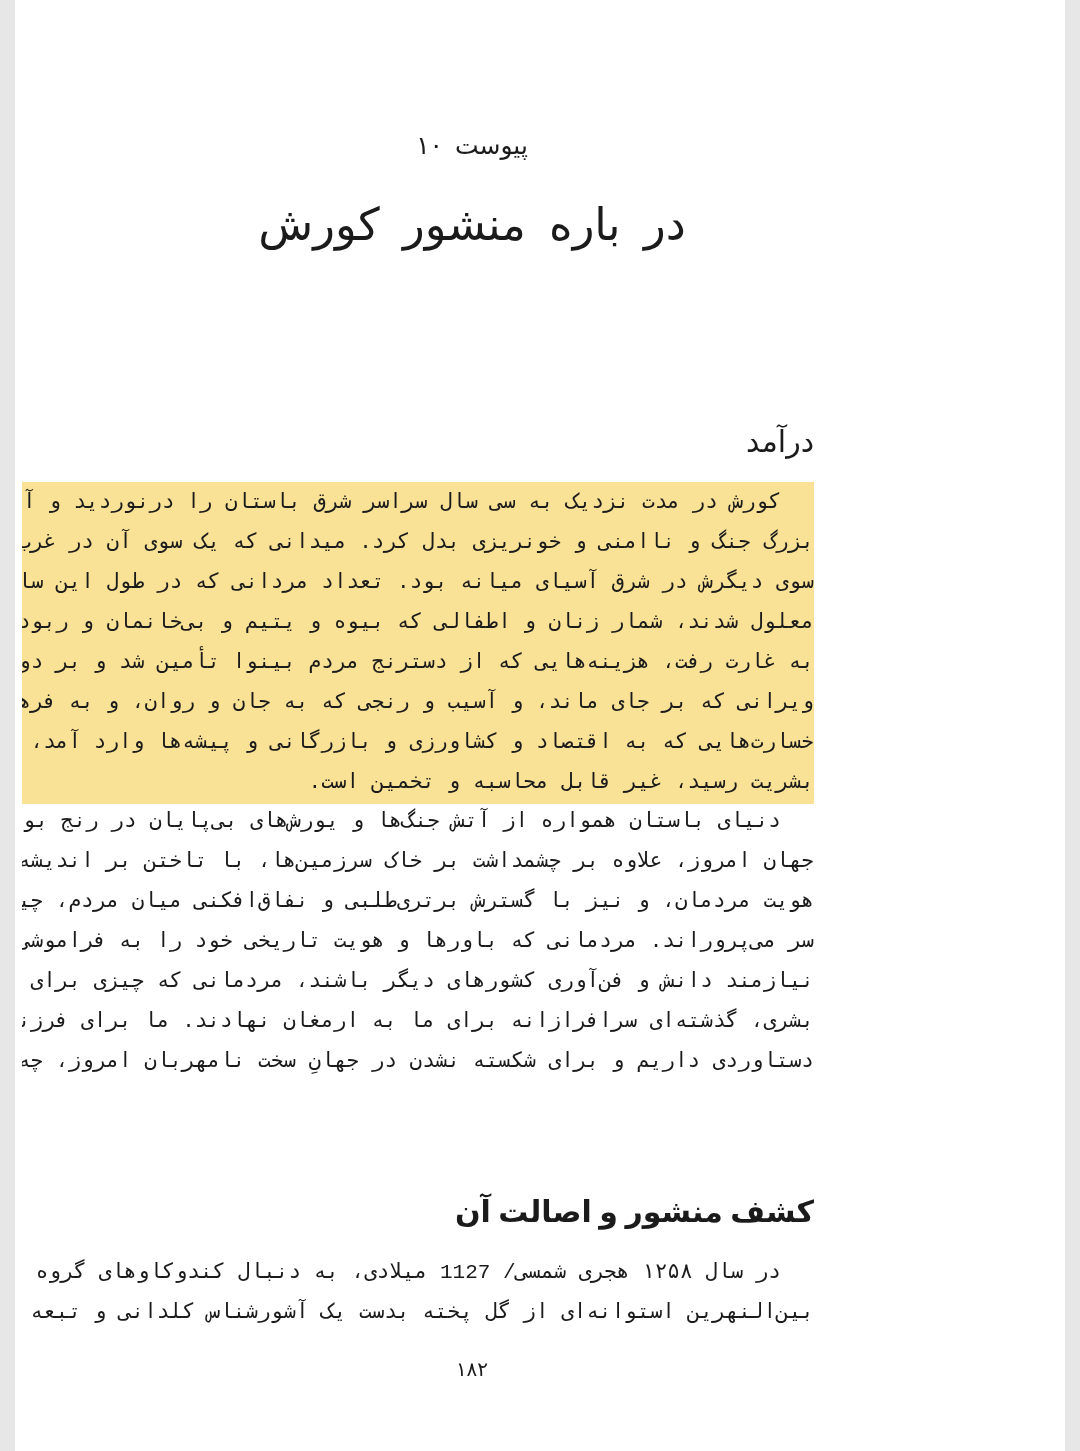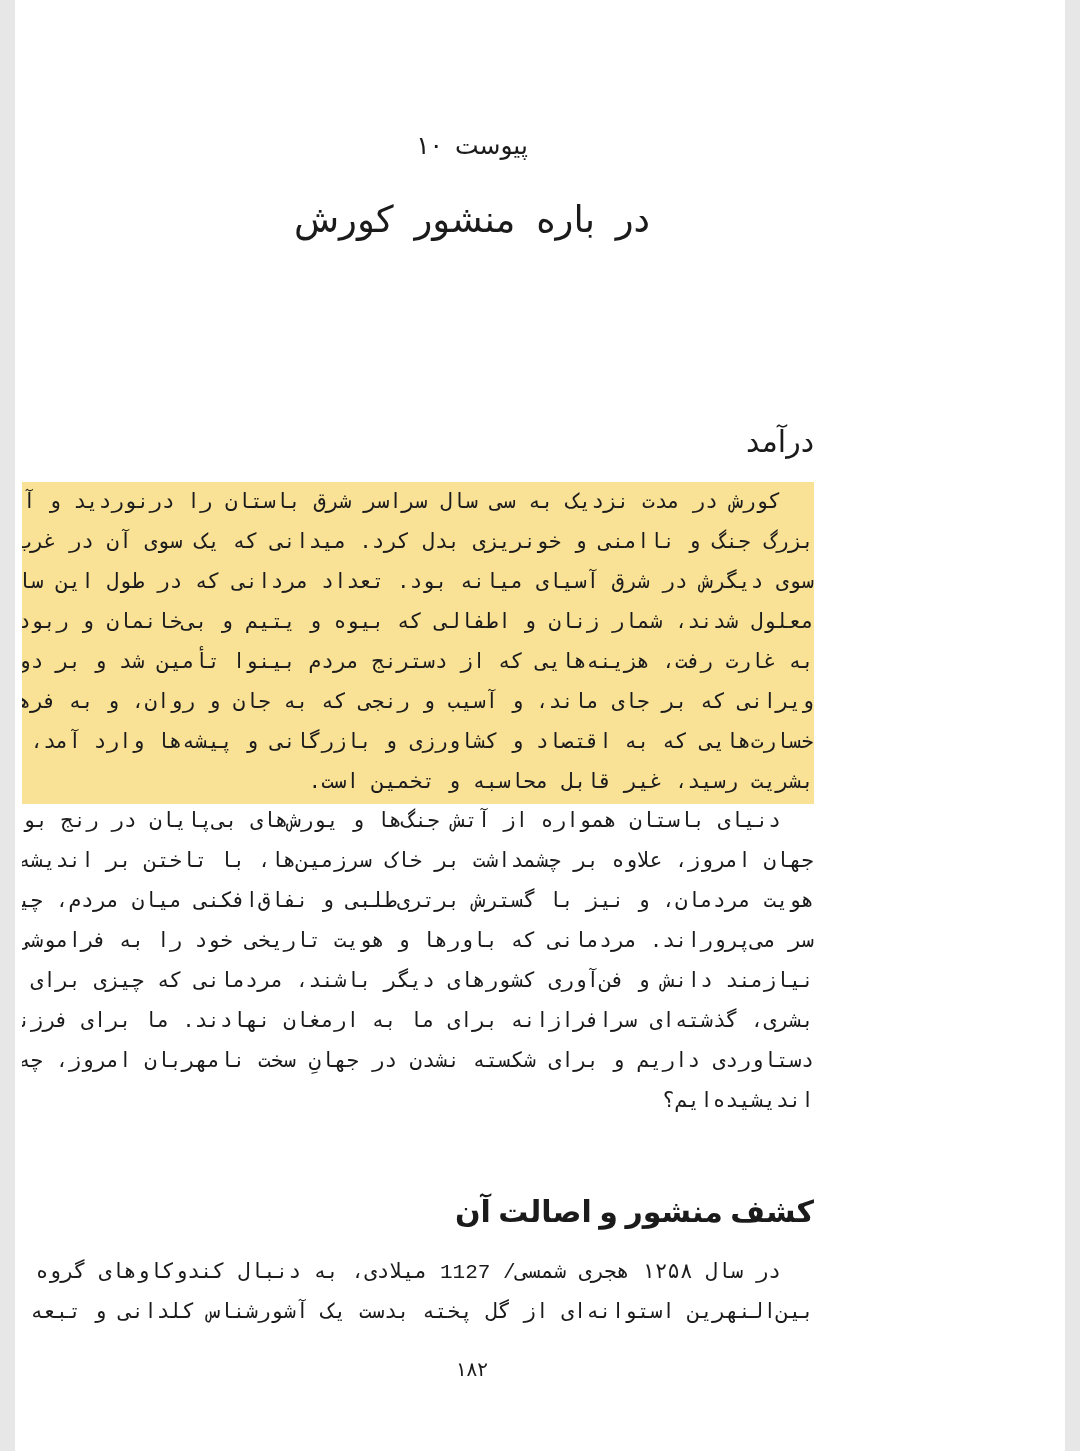--- a/index.html
+++ b/index.html
@@ -38,21 +38,21 @@
     text-align: center;
     font-size: 25px;
     word-spacing: 4px;
   }
   .doc-title {
     position: absolute;
     top: 198px;
     left: 0;
     width: 100%;
     text-align: center;
-    font-size: 37px;
+    font-size: 45px;
     word-spacing: 9px;
     letter-spacing: 0;
   }
   .section-heading-1 {
     position: absolute;
     top: 424px;
     right: 115px;
     font-size: 30px;
   }
   .section-heading-2 {
@@ -128,21 +128,20 @@
     </div>
 
   <div class="para para-2">
       <div class="tline">دنیای باستان همواره از آتش جنگ‌ها و یورش‌های بی‌پایان در رنج بوده است؛ اما</div>
       <div class="tline">جهان امروز، علاوه بر چشمداشت بر خاک سرزمین‌ها، با تاختن بر اندیشه، باورها، غرور و</div>
       <div class="tline">هویت مردمان، و نیز با گسترش برتری‌طلبی و نفاق‌افکنی میان مردم، چیرگی بر آنان را در</div>
       <div class="tline">سر می‌پروراند. مردمانی که باورها و هویت تاریخی خود را به فراموشی سپارند، مردمانی که</div>
       <div class="tline">نیازمند دانش و فن‌آوری کشورهای دیگر باشند، مردمانی که چیزی برای عرضه در جهان</div>
       <div class="tline">بشری، گذشته‌ای سرافرازانه برای ما به ارمغان نهادند. ما برای فرزندان آینده خود چه</div>
       <div class="tline">دستاوردی داریم و برای شکسته نشدن در جهانِ سخت نامهربان امروز، چه راه‌هایی</div>
-      <div class="tline tline-last">اندیشیده‌ایم؟</div>
     </div>
 
   <div class="section-heading-2">کشف منشور و اصالت آن</div>
 
   <div class="para para-3">
       <div class="tline">در سال ۱۲۵۸ هجری شمسی/ 1127 میلادی، به دنبال کندوکاوهای گروه انگلیسی در</div>
       <div class="tline">بین‌النهرین استوانه‌ای از گل پخته بدست یک آشورشناس کلدانی و تبعه بریتانیا به نام</div>
     </div>
 
   <div class="page-number">۱۸۲</div>

